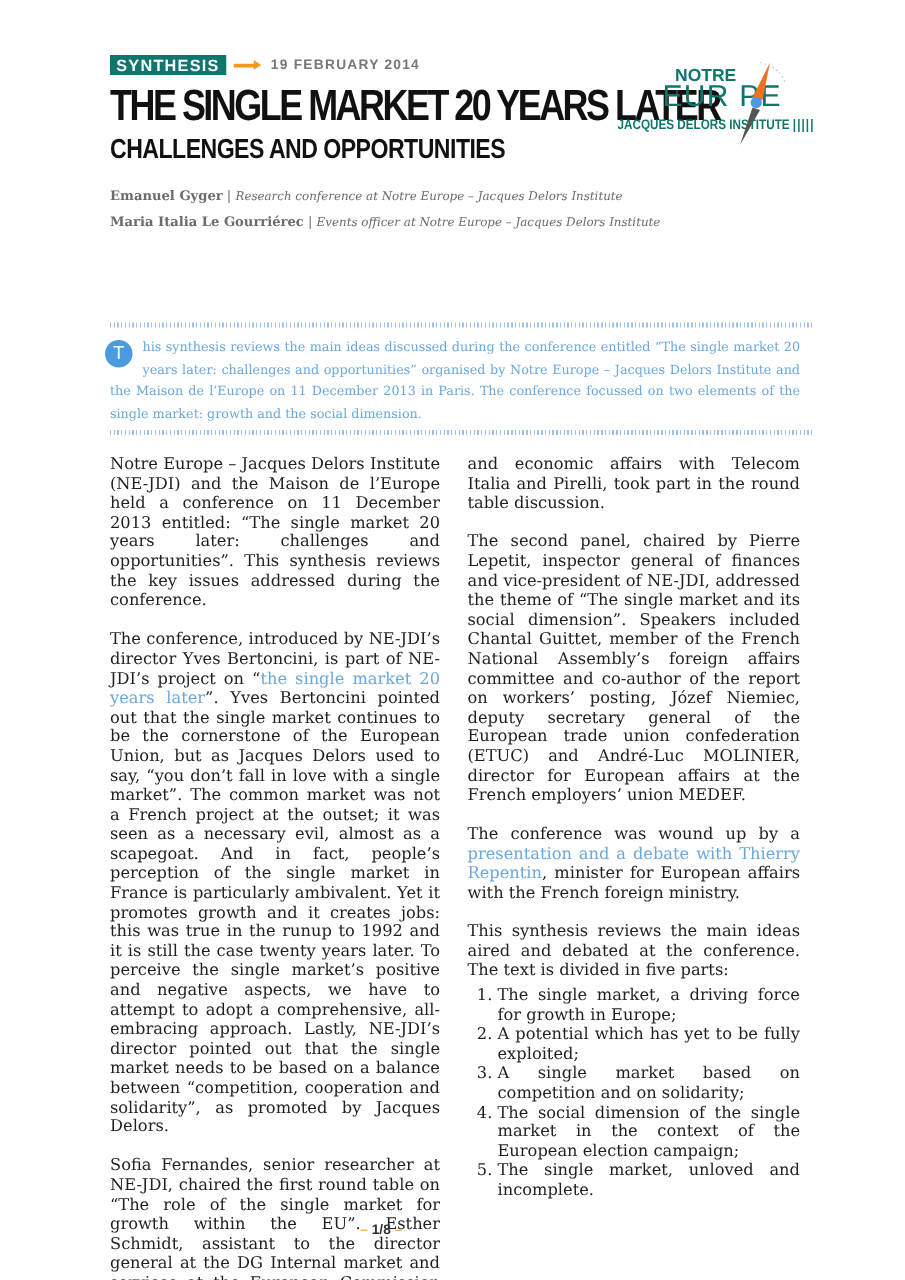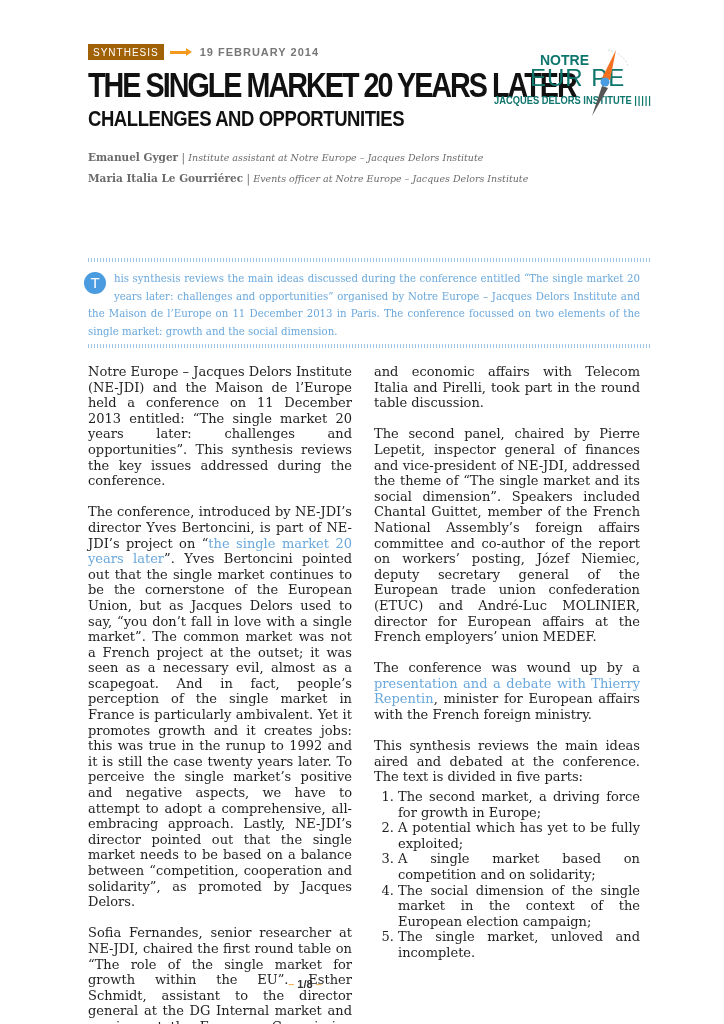--- a/index.html
+++ b/index.html
@@ -1,19 +1,19 @@
 <!DOCTYPE html>
 <html><head>
   <meta charset="utf-8">
   <style>
     html, body { margin: 0; padding: 0; background: #ffffff; }
     body { width: 724px; height: 1024px; position: relative; overflow: hidden; font-family: "DejaVu Serif", serif; color: #1f1f1f; }
     .header { position: absolute; left: 88px; top: 44px; }
     .tagline { display: flex; align-items: center; gap: 6px; }
-    .tag { background: #a16207; color: #fff; font-family: "Liberation Sans", sans-serif; font-weight: normal; font-size: 10px; letter-spacing: 1px; padding: 2px 5px 1px 5px; line-height: 13px; }
+    .tag { background: #0f766e; color: #fff; font-family: "Liberation Sans", sans-serif; font-weight: bold; font-size: 13px; letter-spacing: 1px; padding: 2px 5px 1px 5px; line-height: 13px; }
     .arrow { width: 18px; height: 3px; background: #f39a1e; position: relative; }
     .arrow::after { content: ""; position: absolute; right: -4px; top: -3px; border-left: 6px solid #f39a1e; border-top: 4.5px solid transparent; border-bottom: 4.5px solid transparent; }
     .date { font-family: "Liberation Sans", sans-serif; font-weight: bold; font-size: 11px; color: #777; letter-spacing: 1px; margin-left: 6px; }
     .title { font-family: "Liberation Sans", sans-serif; font-weight: bold; font-size: 35px; letter-spacing: -2.4px; color: #111; margin-top: 7px; line-height: 36px; transform: scaleX(0.82); transform-origin: left; white-space: nowrap; }
     .subtitle { font-family: "Liberation Sans", sans-serif; font-weight: bold; font-size: 22px; letter-spacing: -0.5px; color: #111; margin-top: 4px; line-height: 24px; transform: scaleX(0.84); transform-origin: left; white-space: nowrap; }
     .authors { position: absolute; left: 88px; top: 150px; font-size: 10.5px; color: #6b6b6b; }
     .author { margin-bottom: 6px; line-height: 14px; white-space: nowrap; }
     .author .name { font-weight: bold; color: #6b6b6b; }
     .author .role { font-style: italic; font-size: 9.5px; }
     .logo { position: absolute; left: 492px; top: 48px; width: 160px; height: 80px; font-family: "Liberation Sans", sans-serif; color: #0f766e; }
@@ -54,21 +54,21 @@
   <svg width="60" height="80" viewBox="0 0 60 80">
     <polygon points="44,2 30,30 38,32" fill="#f37021"></polygon>
     <polygon points="30,38 20,68 36,40" fill="#555555"></polygon>
     <circle cx="33" cy="34" r="4.5" fill="#4a9be0"></circle>
     <path d="M36,2 Q52,6 56,18" stroke="#cccccc" stroke-width="1" fill="none" stroke-dasharray="1.5 2"></path>
   </svg>
 </div>
 
 <div class="authors">
   <div class="author">
-    <span class="name">Emanuel Gyger</span><span> | </span><span class="role">Institute assistant at Notre Europe – Jacques Delors Institute</span>
+    <span class="name">Emanuel Gyger</span><span> | </span><span class="role">Research conference at Notre Europe – Jacques Delors Institute</span>
   </div>
   <div class="author">
     <span class="name">Maria Italia Le Gourriérec</span><span> | </span><span class="role">Events officer at Notre Europe – Jacques Delors Institute</span>
   </div>
 </div>
 
 <div class="stripe" style="top:258px;"></div>
 
 <div class="intro">
   <span class="dropcap">T</span><span>his synthesis reviews the main ideas discussed during the conference entitled “The single market 20 years later: challenges and opportunities” organised by Notre Europe – Jacques Delors Institute and the Maison de l’Europe on 11 December 2013 in Paris. The conference focussed on two elements of the single market: growth and the social dimension.</span>
@@ -82,21 +82,21 @@
   <p>Sofia Fernandes, senior researcher at NE-JDI, chaired the first round table on “The role of the single market for growth within the EU”. Esther Schmidt, assistant to the director general at the DG Internal market and services at the European Commission and Riccardo Perissich, former director general of public</p>
   <p>The debate was organised around two round tables.</p>
 </div>
 
 <div class="col right">
   <p>and economic affairs with Telecom Italia and Pirelli, took part in the round table discussion.</p>
   <p>The second panel, chaired by Pierre Lepetit, inspector general of finances and vice-president of NE-JDI, addressed the theme of “The single market and its social dimension”. Speakers included Chantal Guittet, member of the French National Assembly’s foreign affairs committee and co-author of the report on workers’ posting, Józef Niemiec, deputy secretary general of the European trade union confederation (ETUC) and André-Luc MOLINIER, director for European affairs at the French employers’ union MEDEF.</p>
   <p><span>The conference was wound up by a </span><span class="link">presentation and a debate with Thierry Repentin</span><span>, minister for European affairs with the French foreign ministry.</span></p>
   <p style="margin-bottom:4px;">This synthesis reviews the main ideas aired and debated at the conference. The text is divided in five parts:</p>
   <ol>
-    <li>The second market, a driving force for growth in Europe;</li>
+    <li>The single market, a driving force for growth in Europe;</li>
     <li>A potential which has yet to be fully exploited;</li>
     <li>A single market based on competition and on solidarity;</li>
     <li>The social dimension of the single market in the context of the European election campaign;</li>
     <li>The single market, unloved and incomplete.</li>
   </ol>
 </div>
 
 <div class="footer">
   <span class="dash">–</span>
   <span>1/8</span>

